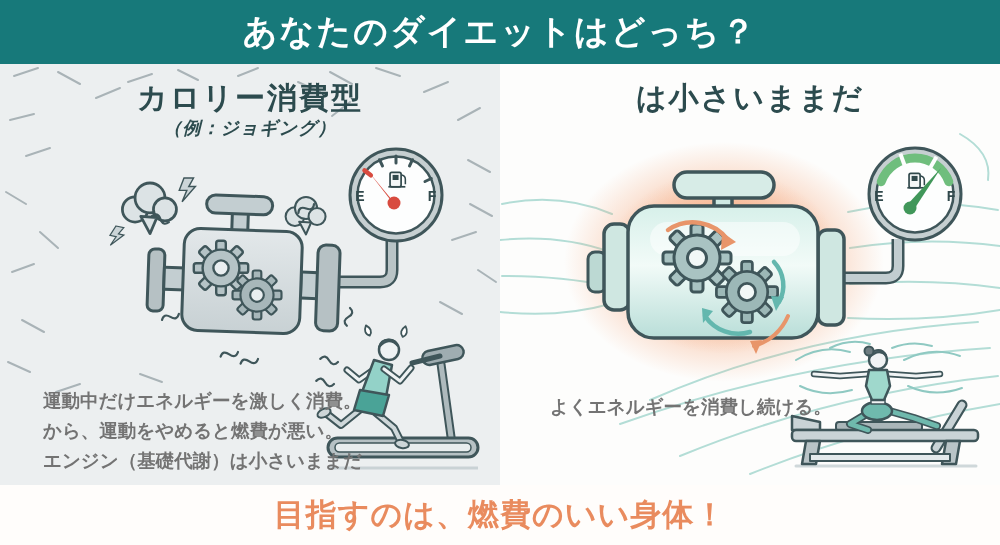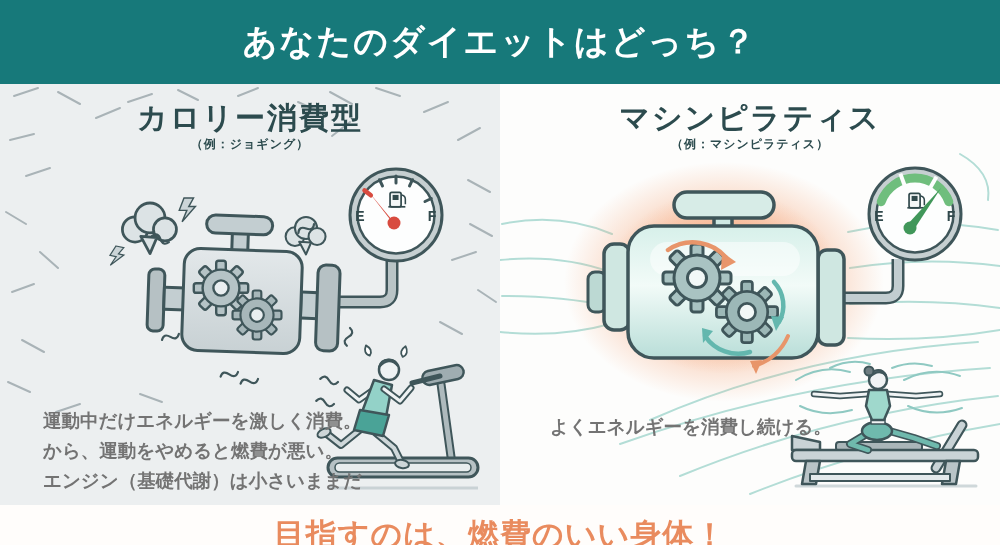--- a/index.html
+++ b/index.html
@@ -1,28 +1,28 @@
 <!DOCTYPE html>
 <html lang="ja"><head>
 <meta charset="utf-8">
 <style>
   html,body{margin:0;padding:0;background:#fff;}
   .poster{position:relative;width:1000px;height:545px;overflow:hidden;background:#fff;
           font-family:"Liberation Sans","DejaVu Sans",sans-serif;}
-  .banner{height:84px;background:#17797a;display:flex;align-items:center;justify-content:center;}
+  .banner{height:64px;background:#17797a;display:flex;align-items:center;justify-content:center;}
   .banner h1{margin:0;color:#ffffff;font-size:34px;font-weight:800;letter-spacing:2px;}
   .main{display:flex;height:421px;}
   .panel{position:relative;width:500px;height:421px;overflow:hidden;}
   .panel.left{background:#eceff0;}
   .panel.right{background:#fdfdfc;}
   .scene{position:absolute;left:0;top:0;width:500px;height:421px;}
   .panel-title{position:absolute;left:0;right:0;top:14px;margin:0;text-align:center;
                font-size:30px;font-weight:800;color:#2c4b4e;letter-spacing:2px;z-index:2;}
   .panel-subtitle{position:absolute;left:0;right:0;top:52px;margin:0;text-align:center;
-               font-size:12px;font-weight:700;color:#2c4b4e;letter-spacing:1px;z-index:2;}
+               font-size:18px;font-weight:700;color:#2c4b4e;letter-spacing:1px;z-index:2;font-style:italic;}
   .panel-body{position:absolute;margin:10px;font-size:18.5px;font-weight:600;color:#737373;
               line-height:30px;z-index:2;}
   .panel.left .panel-body{left:33px;top:312px;}
   .panel.right .panel-body{left:40px;top:318px;}
   .bline{display:block;white-space:nowrap;}
   .footer{height:60px;background:#fffdfb;display:flex;align-items:center;justify-content:center;}
   .footer-text{color:#e98b5e;font-size:31px;font-weight:700;letter-spacing:1px;}
   .gauge-label{font-family:"Liberation Sans","DejaVu Sans",sans-serif;font-size:14px;font-weight:700;fill:#31494c;}
 </style>
 </head>
@@ -200,22 +200,21 @@
       </svg>
 
       <p class="panel-body">
         <span class="bline">運動中だけエネルギーを激しく消費。</span>
         <span class="bline">から、運動をやめると燃費が悪い。</span>
         <span class="bline">エンジン（基礎代謝）は小さいままだ</span>
       </p>
     </section>
 
     <section class="panel right">
-      <h2 class="panel-title">マシンピラティス</h2>
-      <p class="panel-subtitle">（例：マシンピラティス）</p>
+      <h2 class="panel-title">は小さいままだ</h2>
 
       <svg class="scene" viewBox="0 0 500 421">
 
         <g fill="none" stroke="#a7d8d0" stroke-width="2" opacity="0.85" stroke-linecap="round">
           <path d="M2,140 Q60,128 112,150"></path>
           <path d="M0,176 Q60,170 110,188"></path>
           <path d="M2,212 Q62,212 108,222"></path>
           <path d="M0,248 Q60,254 110,240"></path>
           <path d="M348,148 Q420,132 498,146"></path>
           <path d="M350,184 Q425,172 500,182"></path>

